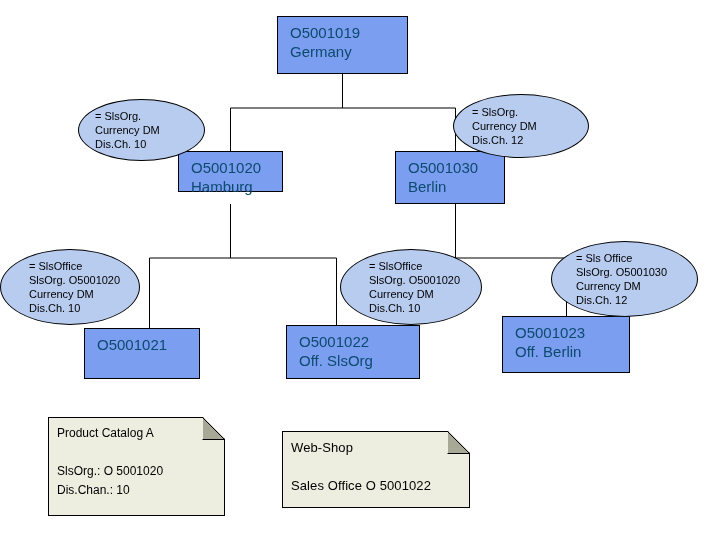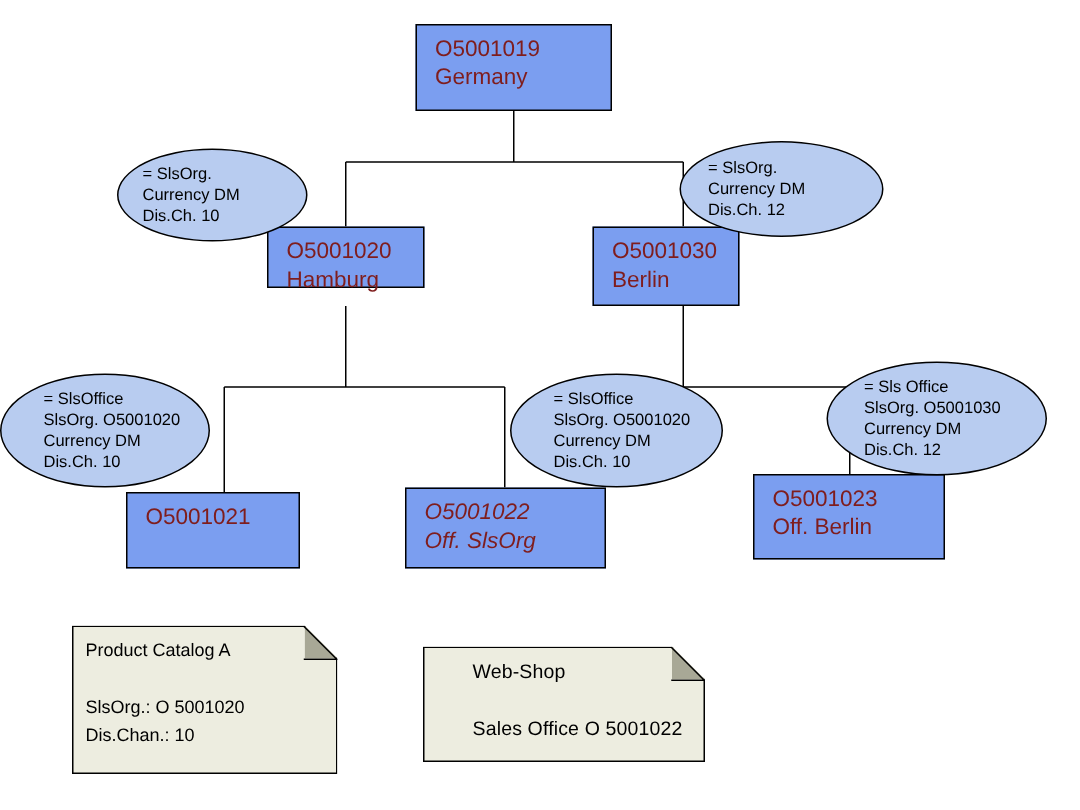--- a/index.html
+++ b/index.html
@@ -22,21 +22,21 @@
     left: 0; top: 0;
     width: 720px; height: 540px;
   }
 
   
   .node-box {
     position: absolute;
     background: #7B9EF0;
     border: 1px solid #000000;
     box-sizing: border-box;
-    color: #7f1d1d;
+    color: #0c4a6e;
     font-size: 15px;
     line-height: 19px;
     padding: 6px 0 0 12px;
     font-family: "Liberation Sans", sans-serif;
   }
   .node-box .ln { display: block; white-space: pre; }
 
   
   .note-ellipse {
     position: absolute;
@@ -85,21 +85,21 @@
     top: 0; right: 0;
     width: 23px; height: 23px;
   }
   .sticky .txt {
     position: relative;
     padding: 7px 0 0 9px;
     font-size: 12px;
     line-height: 19px;
   }
   .sticky .txt .ln { display: block; white-space: pre; min-height: 19px; }
-  .sticky.thin .txt { font-size: 13px; margin-left: 24px; }
+  .sticky.thin .txt { font-size: 13px; }
   .sticky.thin .txt .ln { letter-spacing: 0.1px; }
 </style>
 </head>
 <body>
 
 <div id="canvas">
 
   <svg id="wires" viewBox="0 0 720 540" width="720" height="540" aria-hidden="true">
     <g id="wire-group" fill="none" stroke="#000000" stroke-width="1">
         <path d="M 342.5 74 L 342.5 108"></path>
@@ -116,28 +116,28 @@
 
   <div id="boxes-layer">
       <div class="node-box" style="left: 277px; top: 16px; width: 131px; height: 58px; background: rgb(123, 158, 240);">
         <span class="ln">O5001019</span>
         <span class="ln">Germany</span>
       </div>
       <div class="node-box" style="left: 178px; top: 151px; width: 105px; height: 41px; background: rgb(123, 158, 240);">
         <span class="ln">O5001020</span>
         <span class="ln">Hamburg</span>
       </div>
-      <div class="node-box" style="left: 395px; top: 151px; width: 98px; height: 53px; background: rgb(123, 158, 240);">
+      <div class="node-box" style="left: 395px; top: 151px; width: 110px; height: 53px; background: rgb(123, 158, 240);">
         <span class="ln">O5001030</span>
         <span class="ln">Berlin</span>
       </div>
       <div class="node-box" style="left: 84px; top: 328px; width: 116px; height: 51px; background: rgb(123, 158, 240);">
         <span class="ln">O5001021</span>
       </div>
-      <div class="node-box" style="left: 270px; top: 325px; width: 134px; height: 54px; background: rgb(123, 158, 240); font-style: italic;">
+      <div class="node-box" style="left: 286px; top: 325px; width: 134px; height: 54px; background: rgb(123, 158, 240);">
         <span class="ln">O5001022</span>
         <span class="ln">Off. SlsOrg</span>
       </div>
       <div class="node-box" style="left: 502px; top: 316px; width: 128px; height: 57px; background: rgb(123, 158, 240);">
         <span class="ln">O5001023</span>
         <span class="ln">Off. Berlin</span>
       </div>
     </div>
   <div id="ellipses-layer">
       <div class="note-ellipse" style="left: 78px; top: 99px; width: 127px; height: 62px; padding-left: 16px; background: rgb(184, 204, 240);">

